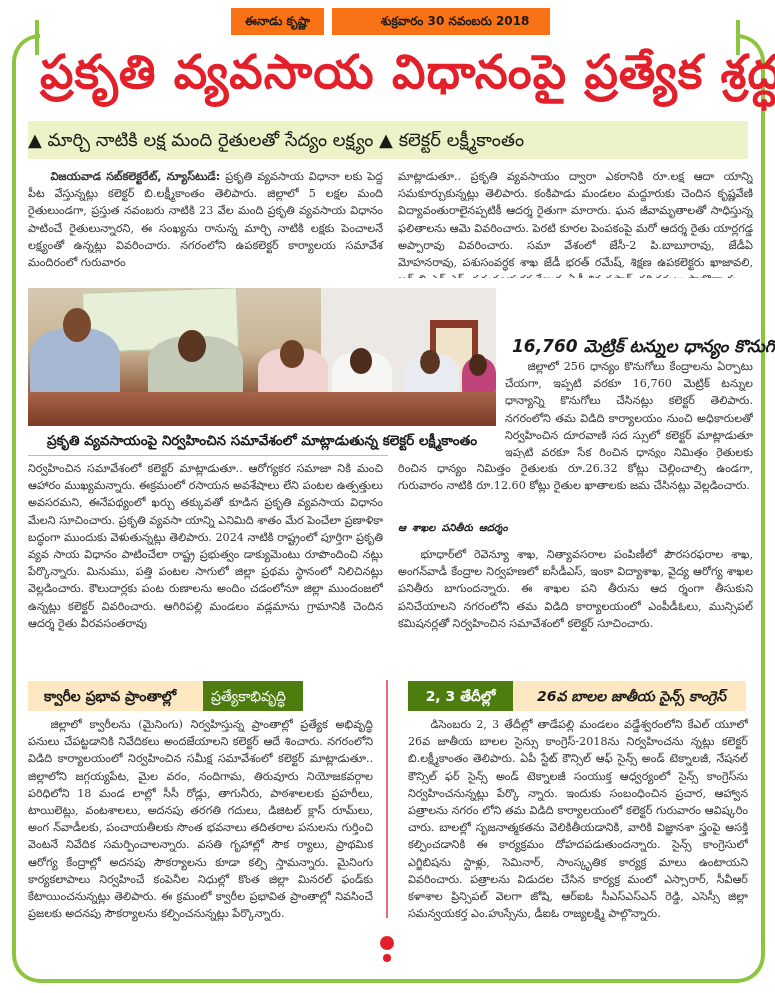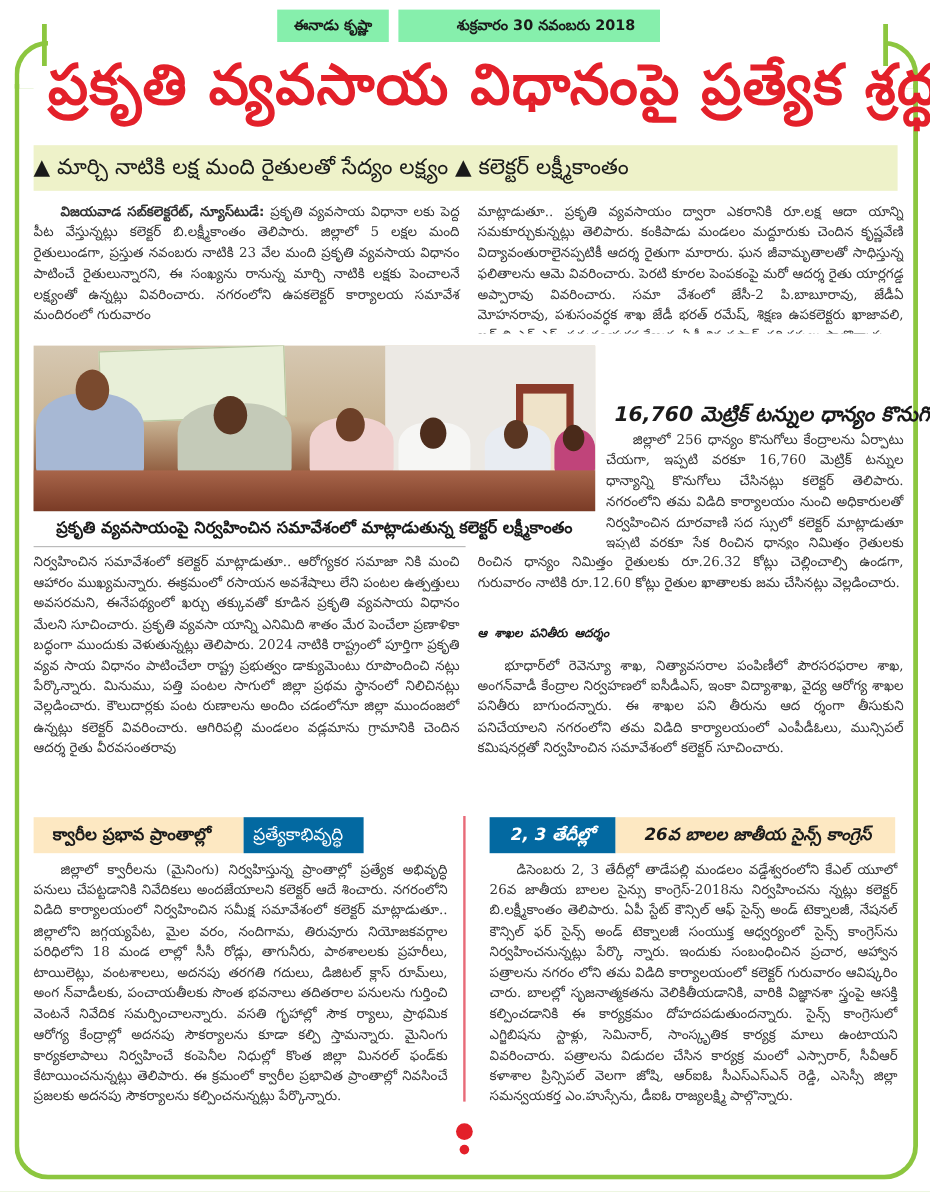--- a/index.html
+++ b/index.html
@@ -1,20 +1,20 @@
 <!DOCTYPE html>
 <html><head>
 <meta charset="utf-8">
 <style>
   * { box-sizing: border-box; margin: 0; padding: 0; }
   html, body { width: 775px; height: 993px; background: #ffffff; overflow: hidden; }
   body { position: relative; font-family: "DejaVu Sans", sans-serif; color: #2a2a2a; }
 
   
-  .mast { position: absolute; top: 8px; height: 27px; background: #86efac; color: #1a1a1a;
+  .mast { position: absolute; top: 8px; height: 27px; background: #f97316; color: #1a1a1a;
           font-size: 12px; line-height: 27px; padding: 0 8px; font-weight: bold; }
   .mast.paper { left: 231px; width: 93px; text-align: center; }
   .mast.date { left: 332px; width: 218px; text-align: center; padding-left: 36px; }
 
   
   .headline { position: absolute; top: 32px; left: 40px; width: 695px; height: 80px;
               color: #e3202a; font-weight: bold; font-size: 47px;
               line-height: 80px; letter-spacing: 1px; white-space: nowrap; font-family: "DejaVu Sans", sans-serif; }
 
   
@@ -50,21 +50,21 @@
   .head { position: absolute; border-radius: 50%; background: #6b4630; }
   .caption { position: absolute; left: 28px; top: 428px; width: 468px; height: 24px; font-size: 13.5px; line-height: 24px;
              color: #1a1a1a; text-align: center; white-space: nowrap; font-weight: bold; }
   .caption-rule { position: absolute; left: 28px; top: 455px; width: 360px; height: 1px; background: #bbb; }
 
   .side-head { position: absolute; font-weight: bold; font-style: italic; color: #1a1a1a; font-family: "DejaVu Sans", sans-serif; }
 
   
   .box-tag { position: absolute; height: 30px; line-height: 30px; font-weight: bold; font-size: 14px; white-space: nowrap; }
   .box-tag.cream { background: #fde8c2; color: #1a1a1a; }
-  .box-tag.orange { background: #0369a1; color: #ffffff; }
+  .box-tag.orange { background: #4d7c0f; color: #ffffff; }
 
   .divider { position: absolute; left: 386px; top: 680px; width: 2px; height: 238px; background: #e86a78; }
   .dot-big { position: absolute; left: 380px; top: 936px; width: 14px; height: 14px; border-radius: 50%; background: #e3202a; }
   .dot-small { position: absolute; left: 383px; top: 954px; width: 8px; height: 8px; border-radius: 50%; background: #e3202a; }
 </style>
 </head>
 <body>
 
 <div class="frame-top-left"></div>
 <div class="frame-top-right"></div>
@@ -129,17 +129,17 @@
 <div class="box-tag cream" style="left:28px; top:681px; width:175px; padding-left:16px;">క్వారీల ప్రభావ ప్రాంతాల్లో</div>
 <div class="box-tag orange" style="left:203px; top:681px; width:100px; padding-left:8px; font-weight:normal;">ప్రత్యేకాభివృద్ధి</div>
 <div class="text" style="left:28px; top:716px; width:345px; height:260px; overflow:hidden;">
   <p>జిల్లాలో క్వారీలను (మైనింగు) నిర్వహిస్తున్న ప్రాంతాల్లో ప్రత్యేక అభివృద్ధి పనులు చేపట్టడానికి నివేదికలు అందజేయాలని కలెక్టర్ ఆదే శించారు. నగరంలోని విడిది కార్యాలయంలో నిర్వహించిన సమీక్ష సమావేశంలో కలెక్టర్ మాట్లాడుతూ.. జిల్లాలోని జగ్గయ్యపేట, మైల వరం, నందిగామ, తిరువూరు నియోజకవర్గాల పరిధిలోని 18 మండ లాల్లో సీసీ రోడ్లు, తాగునీరు, పాఠశాలలకు ప్రహరీలు, టాయిలెట్లు, వంటశాలలు, అదనపు తరగతి గదులు, డిజిటల్ క్లాస్ రూమ్‌లు, అంగ న్‌వాడీలకు, పంచాయతీలకు సొంత భవనాలు తదితరాల పనులను గుర్తించి వెంటనే నివేదిక సమర్పించాలన్నారు. వసతి గృహాల్లో సౌక ర్యాలు, ప్రాథమిక ఆరోగ్య కేంద్రాల్లో అదనపు సౌకర్యాలను కూడా కల్పి స్తామన్నారు. మైనింగు కార్యకలాపాలు నిర్వహించే కంపెనీల నిధుల్లో కొంత జిల్లా మినరల్ ఫండ్‌కు కేటాయించనున్నట్లు తెలిపారు. ఈ క్రమంలో క్వారీల ప్రభావిత ప్రాంతాల్లో నివసించే ప్రజలకు అదనపు సౌకర్యాలను కల్పించనున్నట్లు పేర్కొన్నారు.</p>
 </div>
 
 <div class="divider"></div>
 <div class="dot-big"></div>
 <div class="dot-small"></div>
 
-<div class="box-tag orange" style="left:408px; top:681px; width:105px; text-align:center; font-style:italic;">2, 3 తేదీల్లో</div>
+<div class="box-tag orange" style="left:408px; top:681px; width:105px; text-align:center; ">2, 3 తేదీల్లో</div>
 <div class="box-tag cream" style="left:513px; top:681px; width:233px; padding-left:24px; font-style:italic;">26వ బాలల జాతీయ సైన్స్ కాంగ్రెస్</div>
 <div class="text" style="left:408px; top:716px; width:340px; height:260px; overflow:hidden;">
   <p>డిసెంబరు 2, 3 తేదీల్లో తాడేపల్లి మండలం వడ్డేశ్వరంలోని కేఎల్ యూలో 26వ జాతీయ బాలల సైన్సు కాంగ్రెస్-2018ను నిర్వహించను న్నట్లు కలెక్టర్ బి.లక్ష్మీకాంతం తెలిపారు. ఏపీ స్టేట్ కౌన్సిల్ ఆఫ్ సైన్స్ అండ్ టెక్నాలజీ, నేషనల్ కౌన్సిల్ ఫర్ సైన్స్ అండ్ టెక్నాలజీ సంయుక్త ఆధ్వర్యంలో సైన్స్ కాంగ్రెస్‌ను నిర్వహించనున్నట్లు పేర్కొ న్నారు. ఇందుకు సంబంధించిన ప్రచార, ఆహ్వాన పత్రాలను నగరం లోని తమ విడిది కార్యాలయంలో కలెక్టర్ గురువారం ఆవిష్కరిం చారు. బాలల్లో సృజనాత్మకతను వెలికితీయడానికి, వారికి విజ్ఞానశా స్త్రంపై ఆసక్తి కల్పించడానికి ఈ కార్యక్రమం దోహదపడుతుందన్నారు. సైన్స్ కాంగ్రెసులో ఎగ్జిబిషను స్టాళ్లు, సెమినార్, సాంస్కృతిక కార్యక్ర మాలు ఉంటాయని వివరించారు. పత్రాలను విడుదల చేసిన కార్యక్ర మంలో ఎస్సారార్, సీవీఆర్ కళాశాల ప్రిన్సిపల్ వెలగా జోషి, ఆర్‌ఐఓ సీఎస్ఎస్ఎన్ రెడ్డి, ఎసెస్సీ జిల్లా సమన్వయకర్త ఎం.హుస్సేను, డీఐఓ రాజ్యలక్ష్మి పాల్గొన్నారు.</p>
 </div>
 
 </body></html>

